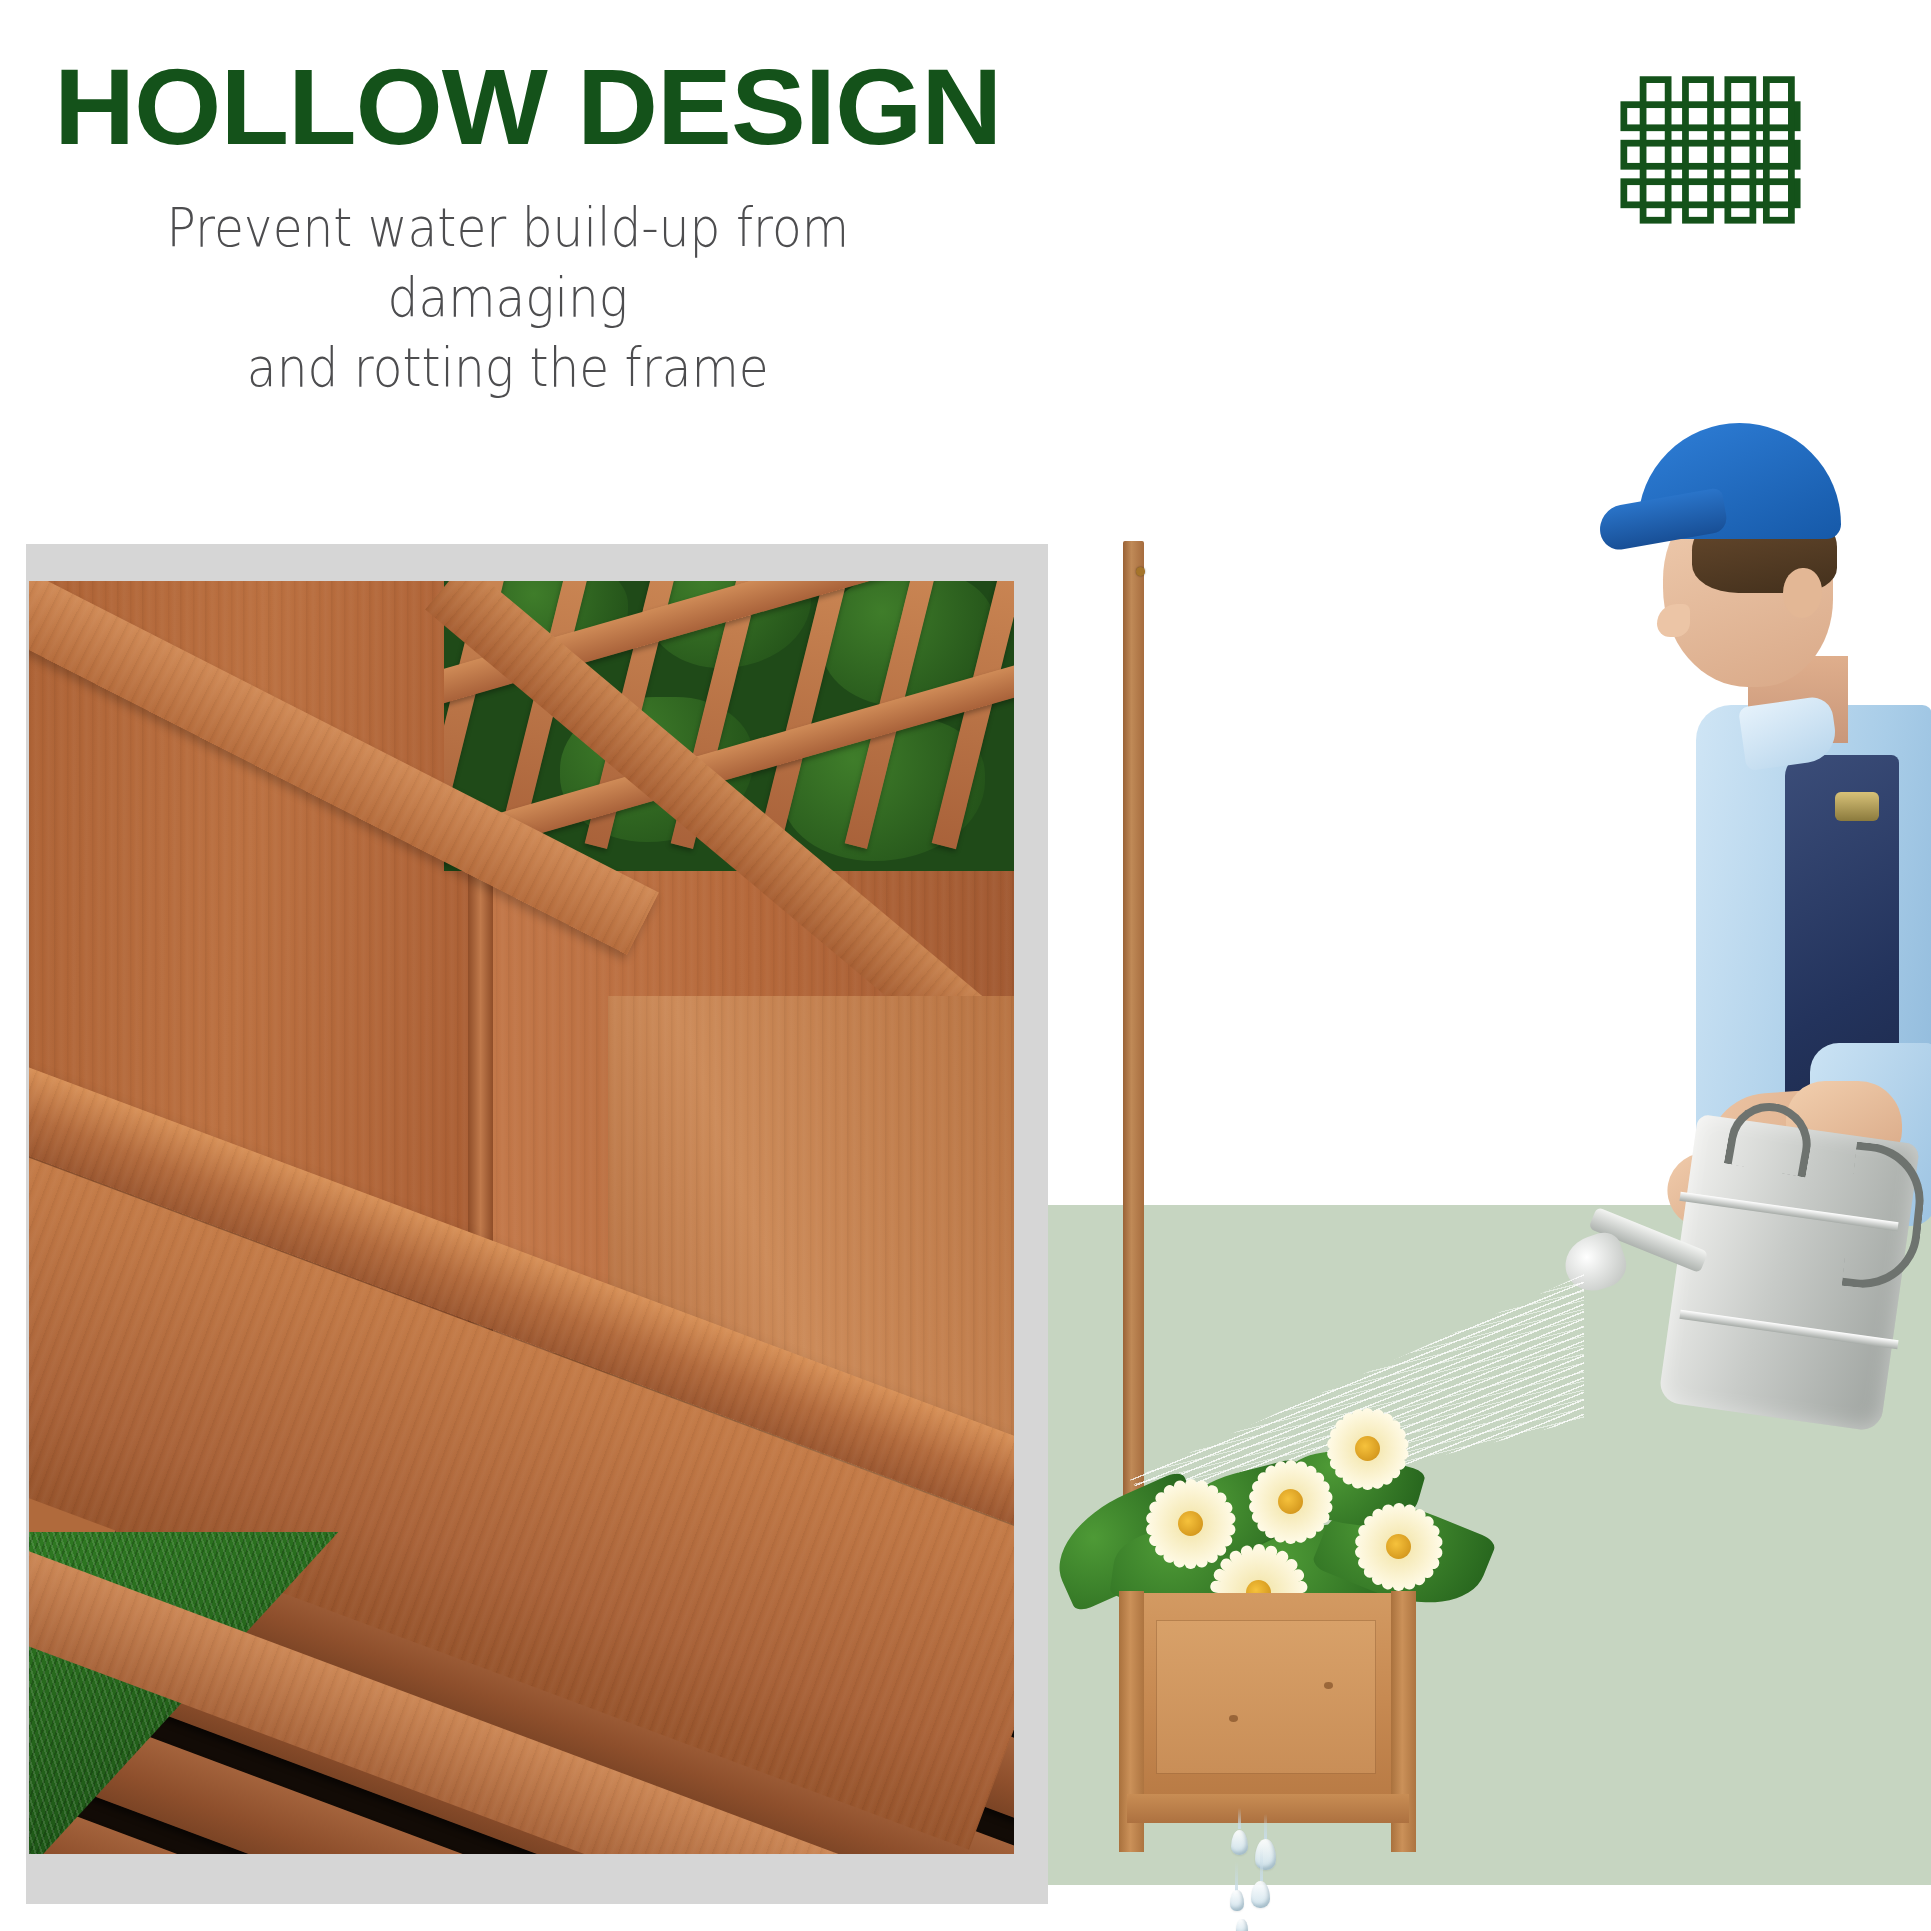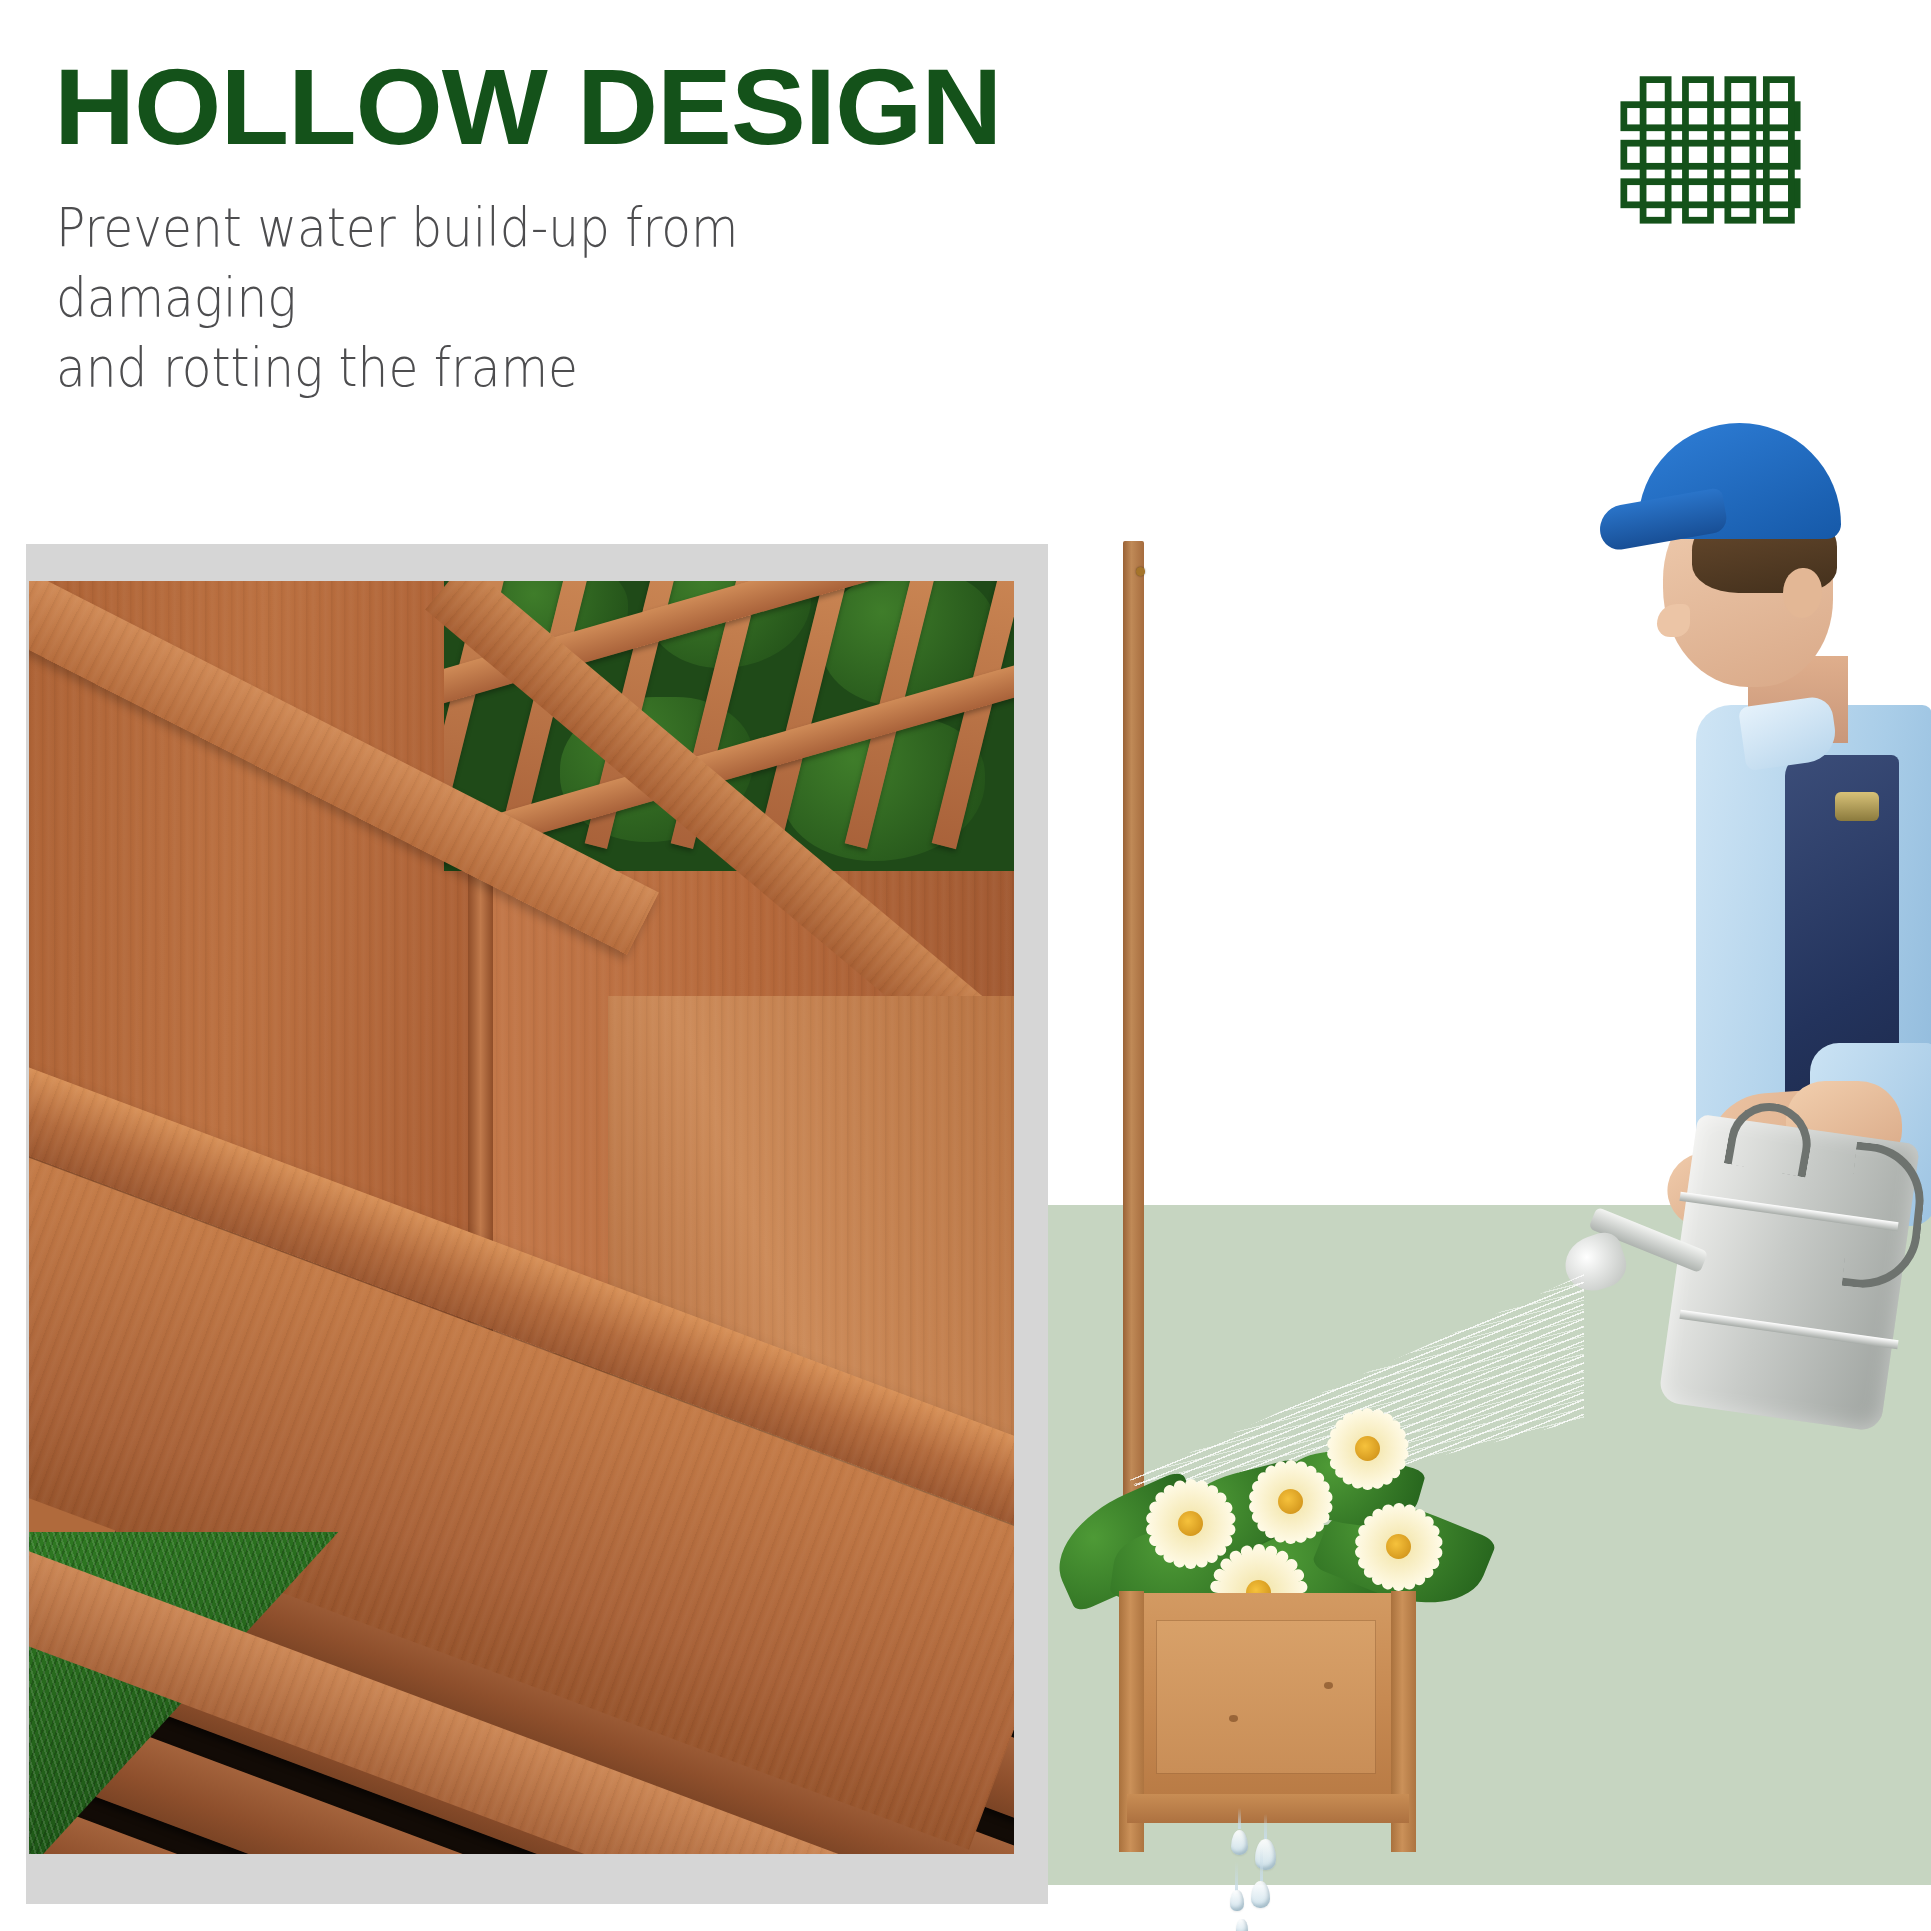--- a/index.html
+++ b/index.html
@@ -1,19 +1,19 @@
 <!DOCTYPE html>
 <html><head>
 <meta charset="utf-8">
 <style>
   * { margin:0; padding:0; box-sizing:border-box; }
   html,body { width:1931px; height:1931px; background:#ffffff; overflow:hidden; }
   body { font-family:"Liberation Sans", sans-serif; position:relative; }
 
-  .stage { position:absolute; inset:0; width:1931px; height:1931px; background:#ffffff; }
+  .stage { position:absolute; inset:0; width:1931px; height:1931px; background:#ffffff;text-align:center; }
 
   
   .headline {
     position:absolute; left:54px; top:53px;
     font-size:108px; line-height:1.0; font-weight:700;
     letter-spacing:-1px; color:#14521a;
     font-family:"Liberation Sans", sans-serif;
     transform:scaleX(1.04); transform-origin:left top;
   }
   .subhead {

